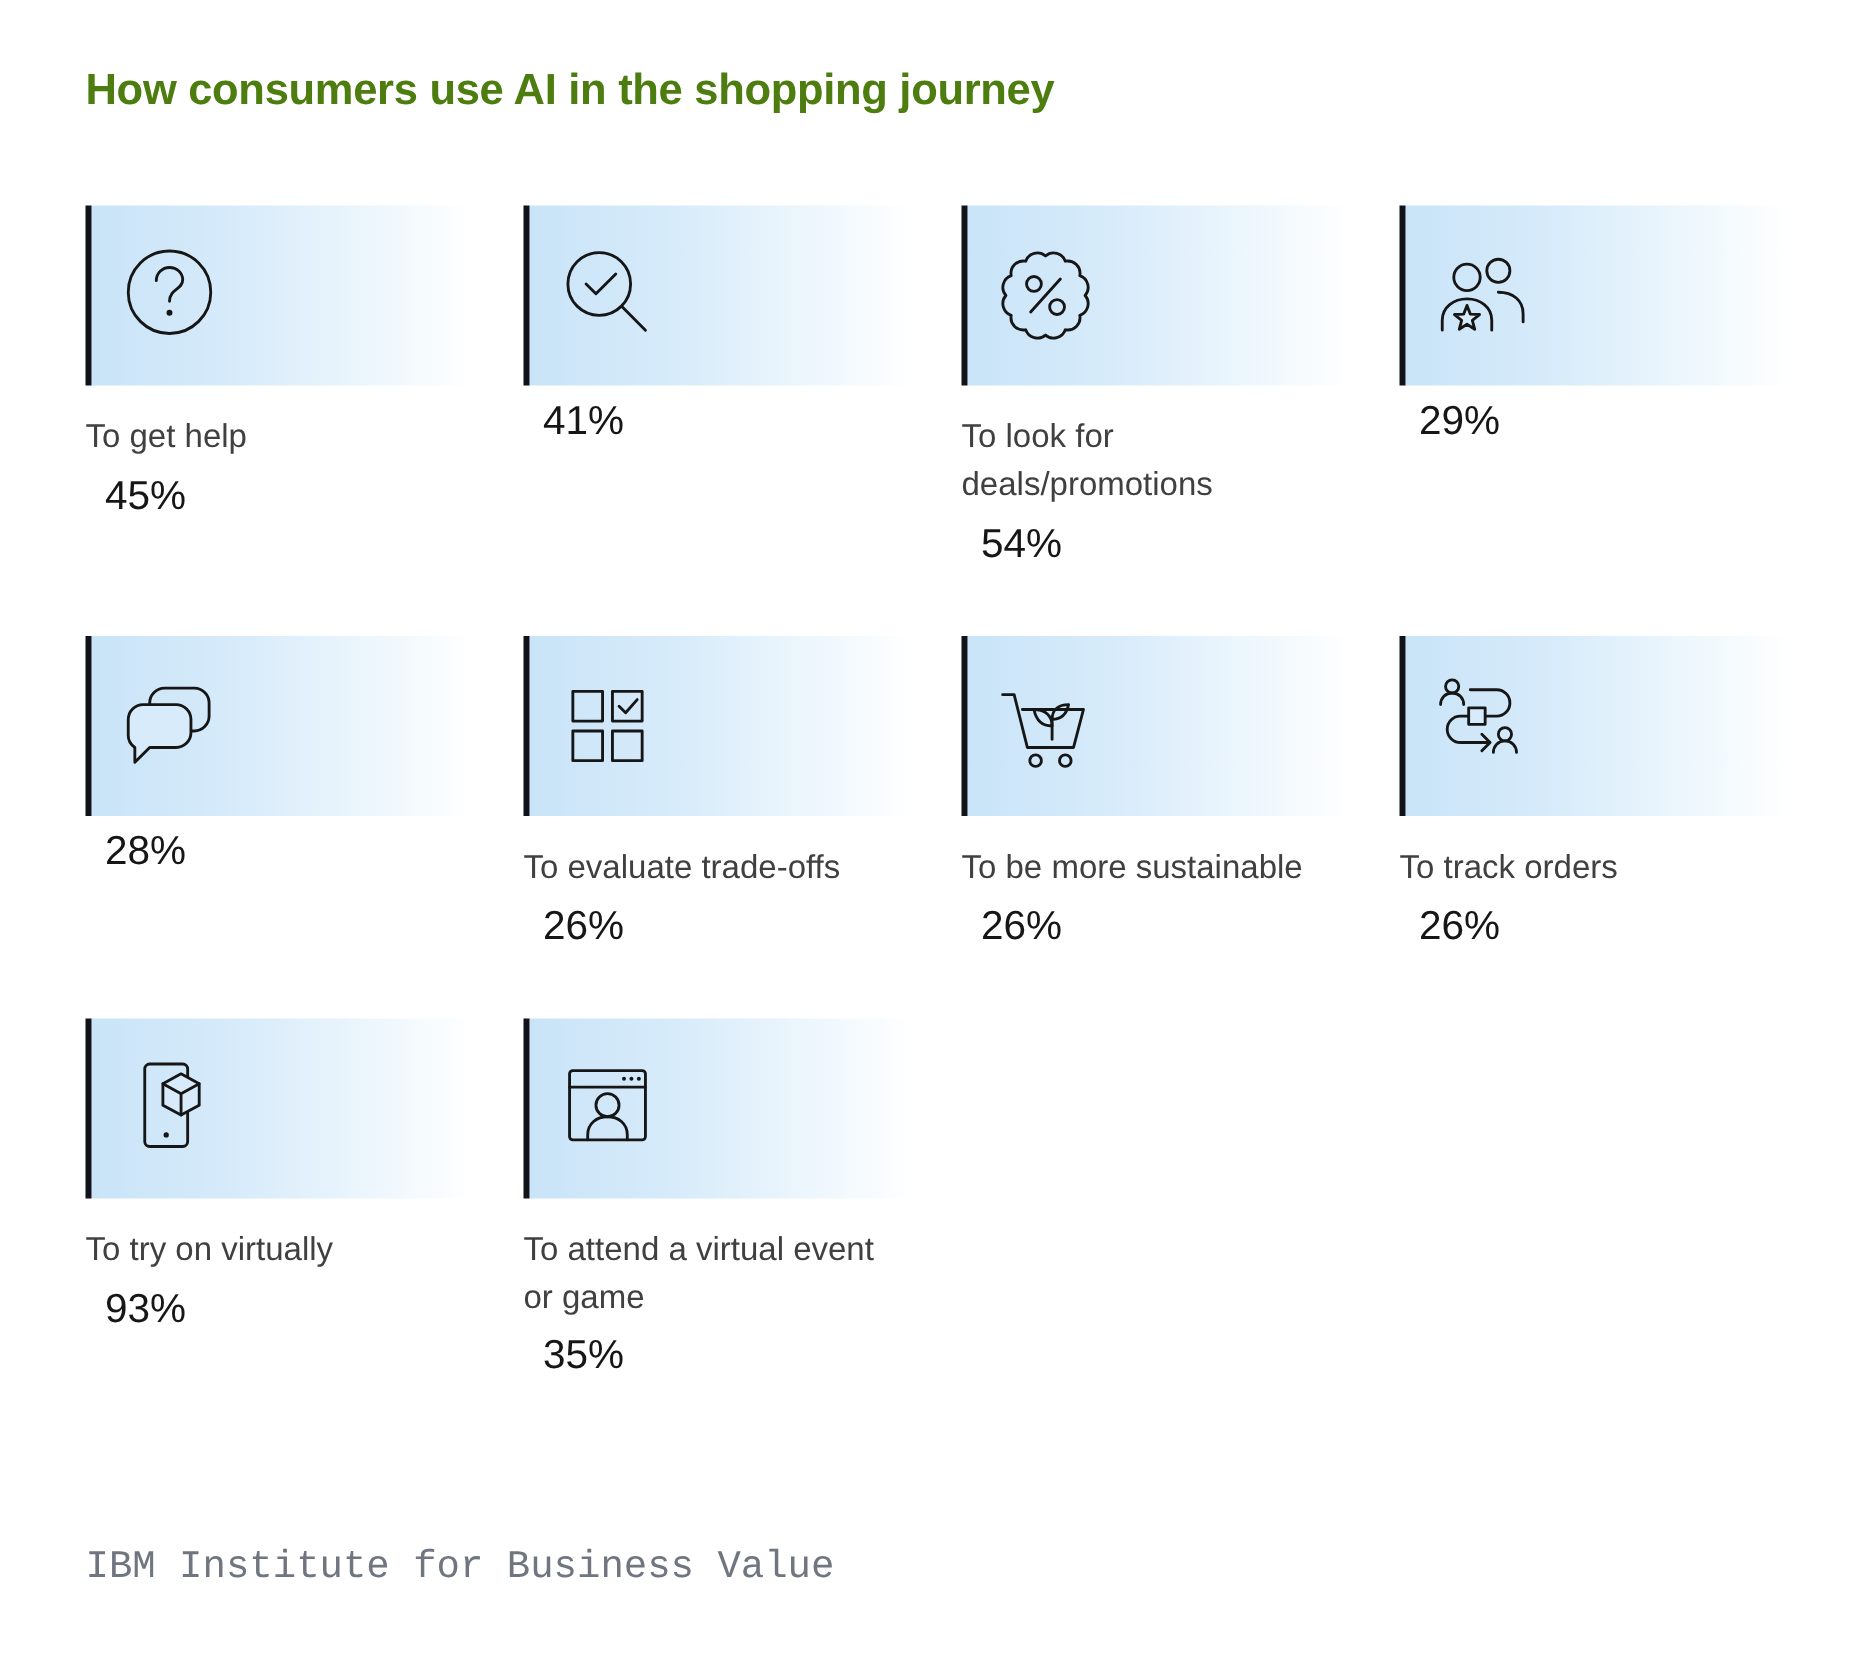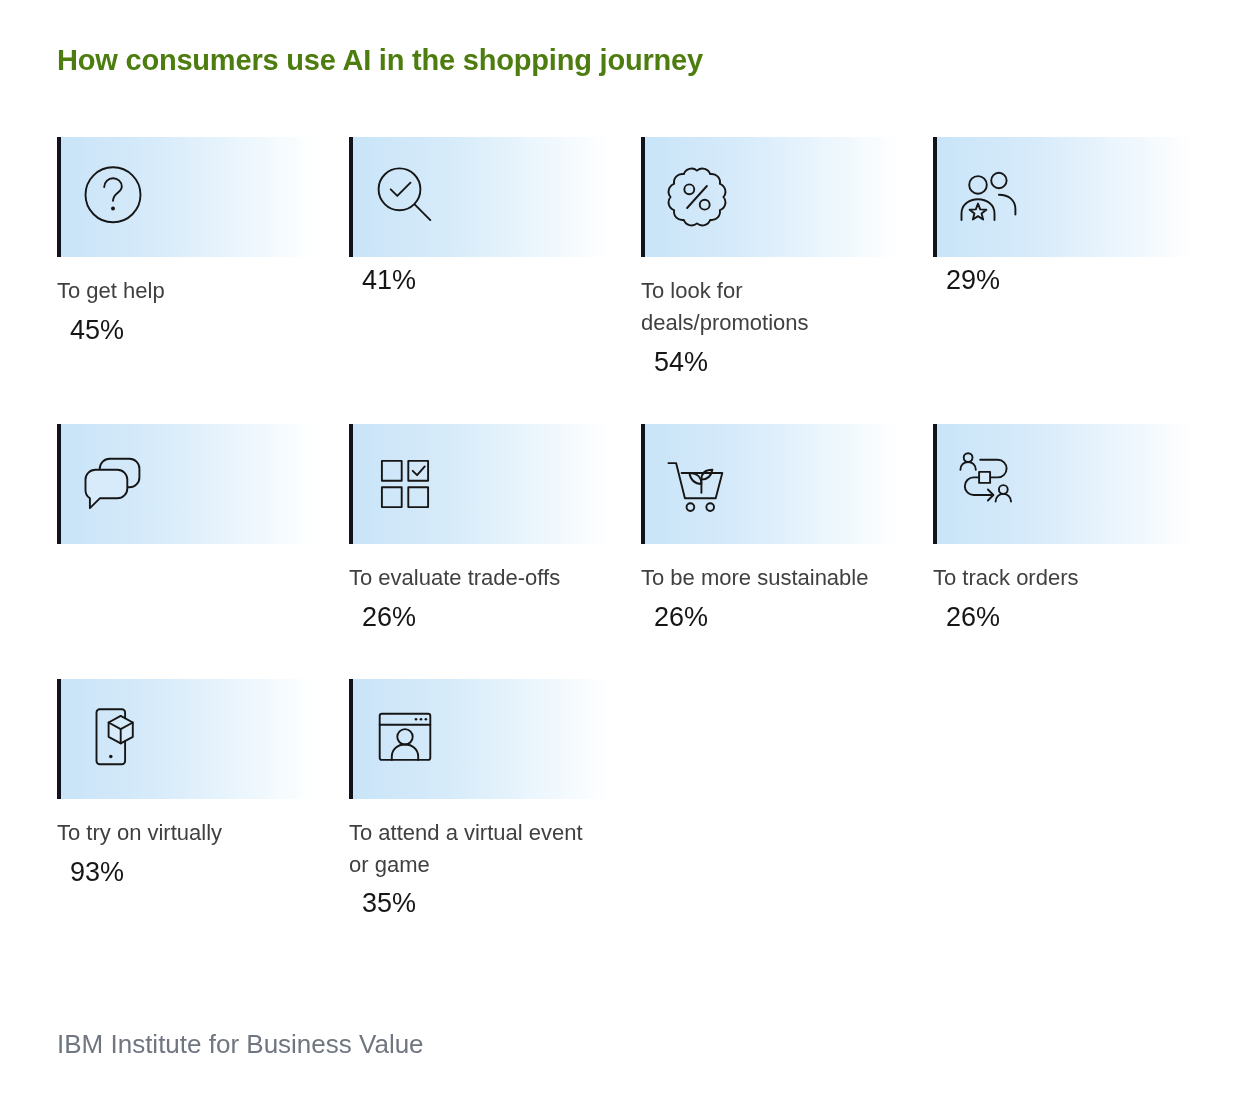--- a/index.html
+++ b/index.html
@@ -46,20 +46,21 @@
   .value {
     font-size: 27px;
     margin-top: 8px;
     color: #161616;
     margin-left: 13px;
   }
   .source {
     margin-top: 110px;
     font-size: 26px;
     color: #6f7680;
+    font-family: Liberation Mono, monospace;
   }
   svg { stroke: #161616; fill: none; stroke-width: 1.9; stroke-linecap: round; stroke-linejoin: round; }
   .fillbg { fill: #d7ebfa; }
   .dot { fill: #161616; stroke: none; }
 </style>
 </head>
 <body>
 
 <div class="page">
   <h1 class="title">How consumers use AI in the shopping journey</h1>
@@ -116,20 +117,21 @@
       <div class="value">29%</div>
     </div>
 
     <div class="card">
       <div class="tile">
         <svg class="icon" viewBox="0 0 80 80">
           <rect x="28" y="17" width="36" height="26" rx="9"></rect>
           <path class="fillbg" d="M24 27h20a9 9 0 0 1 9 9v8a9 9 0 0 1-9 9H28l-9 9v-9a9 9 0 0 1-4-8v-9a9 9 0 0 1 9-9z"></path>
         </svg>
       </div>
+      <div class="value">28%</div>
     </div>
 
     <div class="card">
       <div class="tile">
         <svg class="icon" viewBox="0 0 80 80">
           <rect x="19" y="19" width="18" height="18"></rect>
           <rect x="43" y="19" width="18" height="18"></rect>
           <rect x="19" y="43" width="18" height="18"></rect>
           <rect x="43" y="43" width="18" height="18"></rect>
           <path d="M47 28l4 4 7-8"></path>

